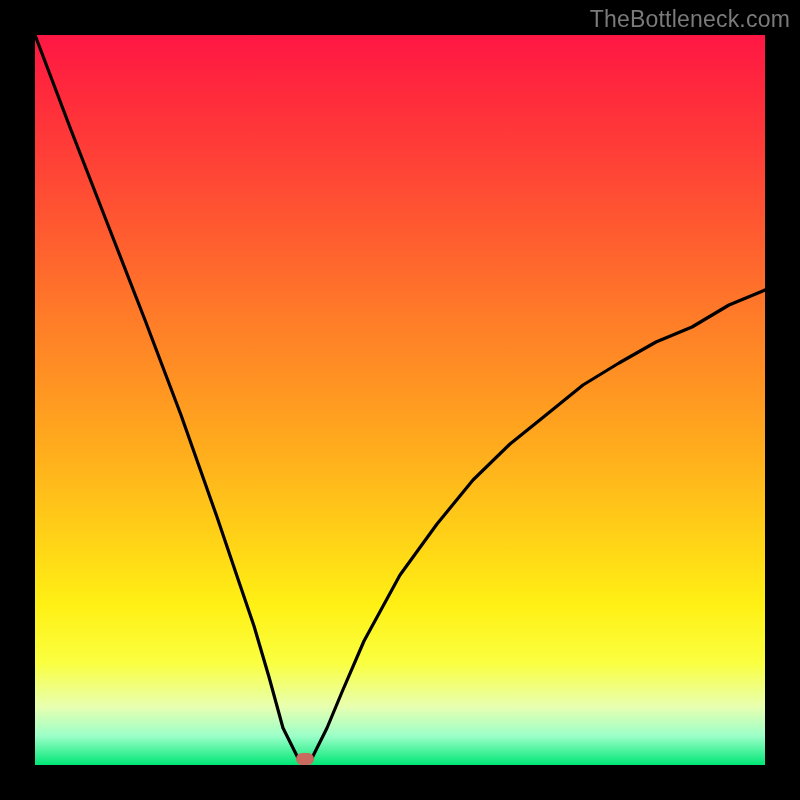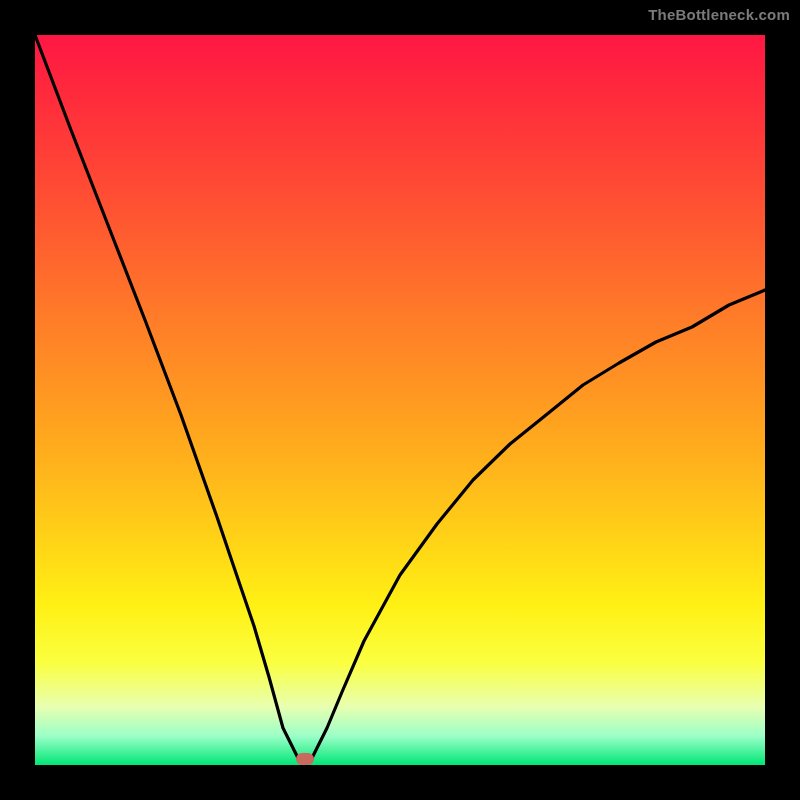--- a/index.html
+++ b/index.html
@@ -30,24 +30,24 @@
       #e8ffb0 92%,
       #9cffc8 96%,
       #00e676 100%
     );
   }
   .watermark {
     position: absolute;
     top: 6px;
     right: 10px;
     font-family: Arial, Helvetica, sans-serif;
-    font-size: 15px;
+    font-size: 23px;
     color: #7a7a7a;
     letter-spacing: 0.2px;
-    font-weight: 700;
+    font-weight: 400;
   }
   .curve {
     position: absolute;
     left: 0; top: 0;
     width: 730px;
     height: 730px;
     pointer-events: none;
   }
   .marker {
     position: absolute;

